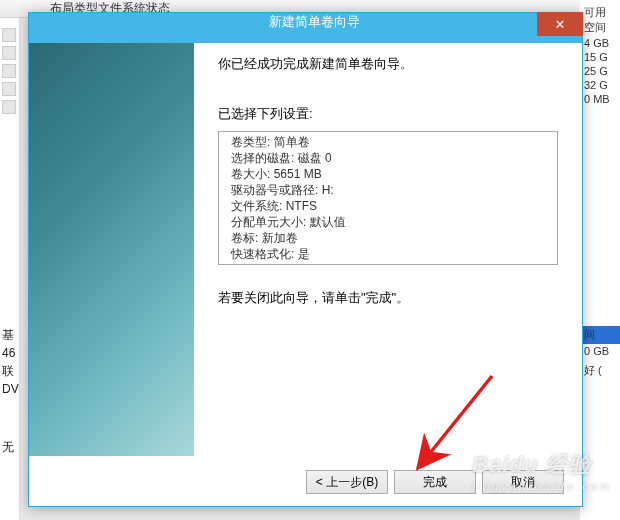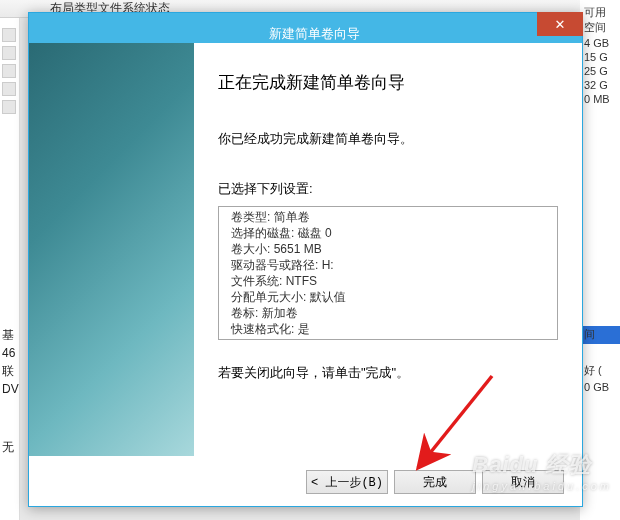--- a/index.html
+++ b/index.html
@@ -41,21 +41,21 @@
     position: absolute;
     left: 28px; top: 12px;
     width: 555px; height: 495px;
     border: 1px solid #2aa7df;
     background: #fff;
     box-shadow: 0 2px 12px rgba(0,0,0,.3);
   }
   .titlebar {
     height: 30px;
     background: #44b7e6;
-    display: flex; align-items: flex-end;
+    display: flex; align-items: flex-start;
     color: #fff; font-size: 13px;
     position: relative;
     padding-left: 18px;
   }
   .titlebar .title {
     flex: 1; text-align: center;
   }
   .close-btn {
     width: 46px; height: 24px;
     position: absolute; right: -1px; top: -1px;
@@ -92,21 +92,21 @@
     padding: 2px 12px;
     overflow-y: scroll;
     font-size: 12px; color: #333;
     line-height: 16px;
   }
   .summary-box div { white-space: nowrap; }
   .content .msg3 { margin-top: 24px; }
 
   .button-row {
     position: absolute; bottom: 12px; right: 18px;
-    display: flex; gap: 6px; font-family: Liberation Mono, monospace;
+    display: flex; gap: 6px;
   }
   .wiz-btn {
     width: 82px; height: 24px;
     border: 1px solid #acacac;
     background: linear-gradient(#f2f2f2,#e5e5e5);
     font-size: 12px;
     cursor: pointer;
     font-family: inherit;
   }
 
@@ -159,36 +159,35 @@
 </div>
 <div class="bg-right">
   <div>可用空间</div>
   <div>4 GB</div>
   <div>15 G</div>
   <div>25 G</div>
   <div>32 G</div>
   <div>0 MB</div>
   <div style="position:absolute; top:326px; left:0; right:0; height:18px; background:#2a6fd6;"></div>
   <div style="position:absolute; top:326px;">间</div>
-  <div style="position:absolute; top:344px;margin-top:36px;">0 GB</div>
+  <div style="position:absolute; top:344px;">0 GB</div>
   <div style="position:absolute; top:362px;">好 (</div>
 </div>
 
 <div class="dialog">
   <div class="titlebar">
     <div class="title">新建简单卷向导</div>
     <div class="close-btn">
       <span>✕</span>
     </div>
   </div>
 
   <div class="dialog-body">
     <div class="side-image"></div>
     <div class="content">
-      <h2>正在完成新建简单卷向导</h2>
       <div class="msg1">你已经成功完成新建简单卷向导。</div>
       <div class="msg2">已选择下列设置:</div>
       <div class="summary-box">
         <div>卷类型: 简单卷</div>
         <div>选择的磁盘: 磁盘 0</div>
         <div>卷大小: 5651 MB</div>
         <div>驱动器号或路径: H:</div>
         <div>文件系统: NTFS</div>
         <div>分配单元大小: 默认值</div>
         <div>卷标: 新加卷</div>

